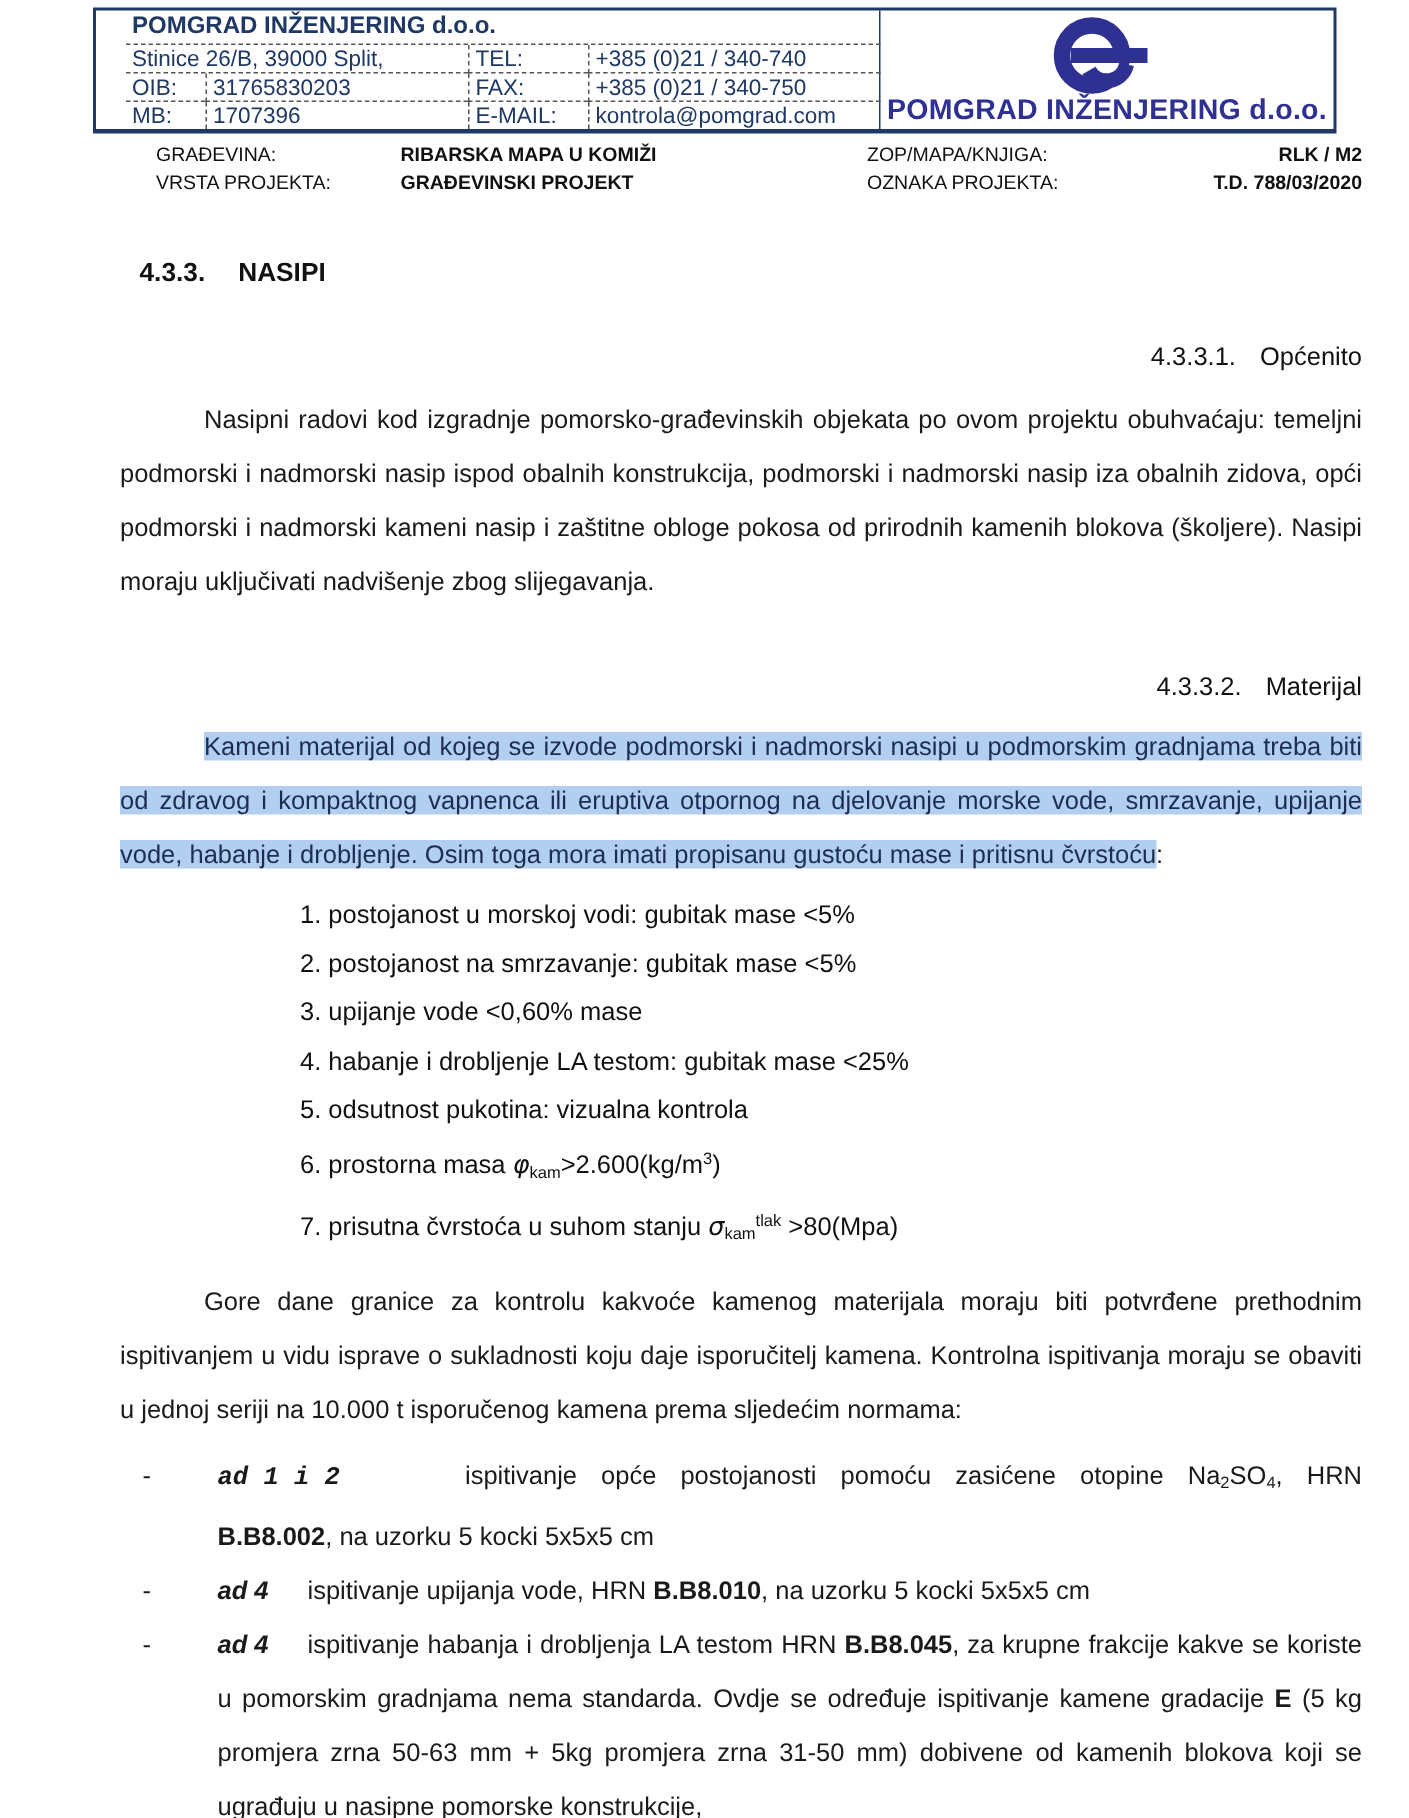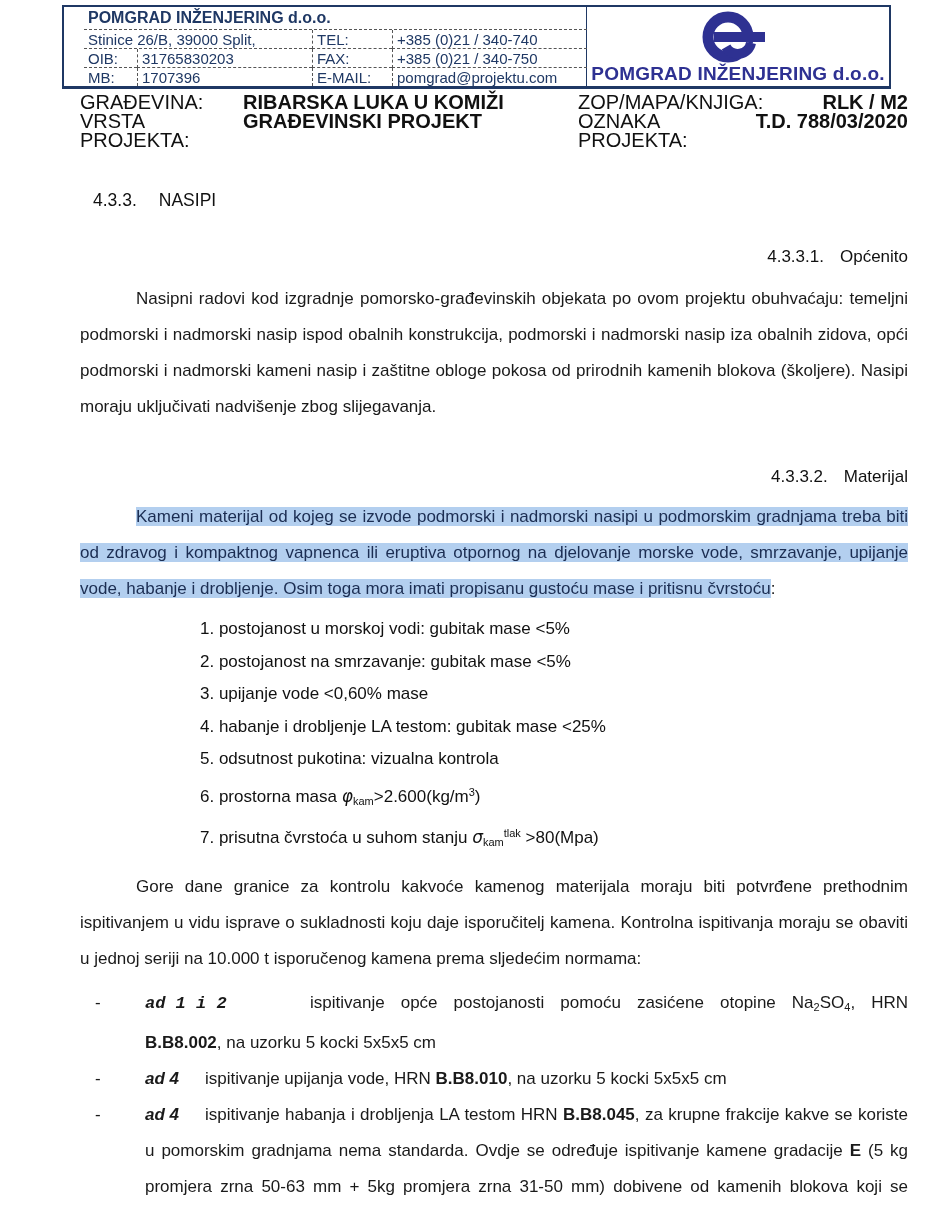--- a/index.html
+++ b/index.html
@@ -33,30 +33,30 @@
   .ht-title { grid-column:1/5; border-bottom:1px dashed #555; font-weight:bold; font-size:16px; padding-left:12px; }
   .ht-addr  { grid-column:1/3; border-bottom:1px dashed #555; padding-left:8px; }
   .b-left   { border-left:1px dashed #555; }
   .b-bot    { border-bottom:1px dashed #555; }
 
   .logo-cell { flex:1; position:relative; display:flex; flex-direction:column; align-items:center; justify-content:flex-end; }
   .logo-mark { position:absolute; top:2px; left:50%; transform:translateX(-50%); }
   .logo-caption { font-weight:bold; font-size:19px; color:#2e3192; letter-spacing:0.2px; line-height:22px; padding-bottom:1px; white-space:nowrap; }
 
   
-  .meta { margin:4px 31px 0 80px; font-size:20px; }
+  .meta { margin:4px 31px 0 104px; font-size:13px; }
   .meta-row { display:flex; line-height:19px; }
   .meta-l1 { width:163px; }
   .meta-v1 { flex:1; font-weight:bold; }
   .meta-l2 { width:175px; }
   .meta-v2 { width:155px; text-align:right; font-weight:bold; }
 
   
   .content { margin:0 31px 0 80px; font-size:17px; }
-  .h1 { margin-top:40px; padding-left:13px; font-weight:normal; font-size:17.5px; }
+  .h1 { margin-top:40px; padding-left:13px; font-weight:bold; font-size:17.5px; }
   .h1 .num { margin-right:22px; }
   .h2 { margin-top:36px; font-size:17px;text-align:right; }
   .h2 .num { margin-right:16px; }
   .para { margin-top:16px; text-align:justify; text-indent:56px; line-height:36px; color:#1a1a1a; }
   .hl { background:#b3cfef; color:#1b2d52; }
   .req-list { margin:6px 0 0 120px; line-height:32.5px; list-style:none; }
   .req-list li { white-space:nowrap; }
   .greek { font-style:italic; font-family:"DejaVu Sans", sans-serif; }
   sub.sm { font-size:11px; vertical-align:-3px; }
   sup.sm { font-size:11px; vertical-align:6px; }
@@ -82,38 +82,38 @@
       <div class="cell b-left b-bot">+385 (0)21 / 340-740</div>
 
       <div class="cell b-bot">OIB:</div>
       <div class="cell b-left b-bot">31765830203</div>
       <div class="cell b-left b-bot">FAX:</div>
       <div class="cell b-left b-bot">+385 (0)21 / 340-750</div>
 
       <div class="cell">MB:</div>
       <div class="cell b-left">1707396</div>
       <div class="cell b-left">E-MAIL:</div>
-      <div class="cell b-left">pomgrad@projektu.com</div>
+      <div class="cell b-left">kontrola@pomgrad.com</div>
     </div>
 
     <div class="logo-cell">
       <svg class="logo-mark" width="100" height="58" viewBox="0 0 100 58">
         <circle cx="40" cy="28" r="20" fill="none" stroke="#2e3192" stroke-width="11"></circle>
         <polygon points="40,28 82,40 66,60 46,44" fill="#ffffff"></polygon>
         <rect x="26" y="23" width="51" height="10" fill="#2e3192"></rect>
         <path d="M 63 34 A 13.5 13.5 0 0 1 38 38" fill="none" stroke="#2e3192" stroke-width="10"></path>
       </svg>
       <div class="logo-caption">POMGRAD INŽENJERING d.o.o.</div>
     </div>
   </div>
 
   <div class="meta">
     <div class="meta-row">
       <span class="meta-l1">GRAĐEVINA:</span>
-      <span class="meta-v1">RIBARSKA LUKA U KOMIŽI</span>
+      <span class="meta-v1">RIBARSKA MAPA U KOMIŽI</span>
       <span class="meta-l2">ZOP/MAPA/KNJIGA:</span>
       <span class="meta-v2">RLK / M2</span>
     </div>
     <div class="meta-row">
       <span class="meta-l1">VRSTA PROJEKTA:</span>
       <span class="meta-v1">GRAĐEVINSKI PROJEKT</span>
       <span class="meta-l2">OZNAKA PROJEKTA:</span>
       <span class="meta-v2">T.D. 788/03/2020</span>
     </div>
   </div>

